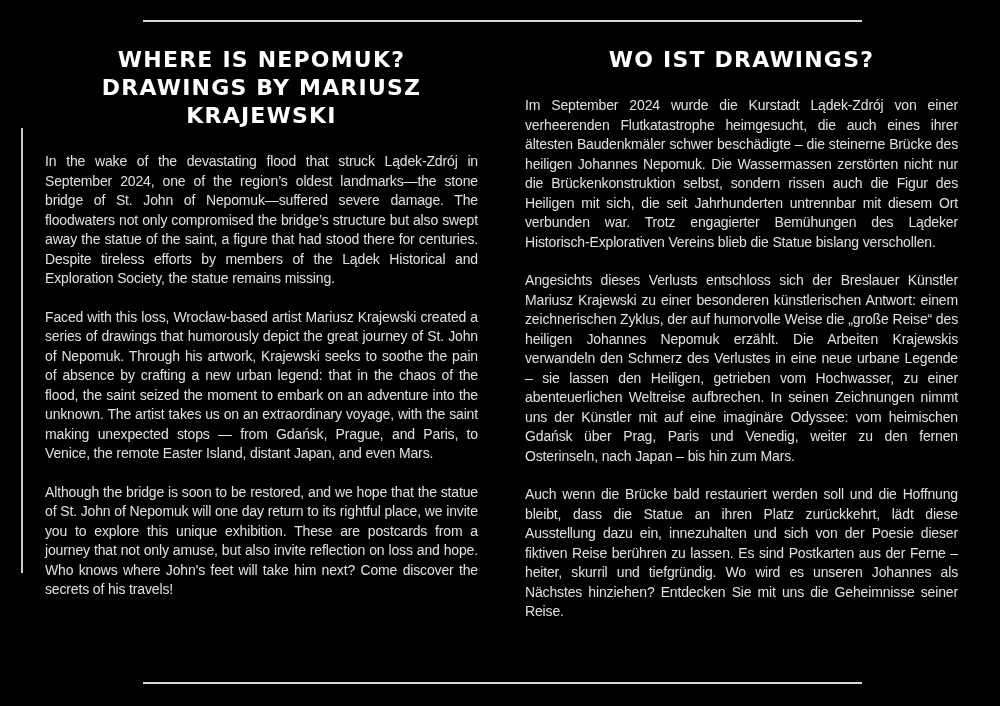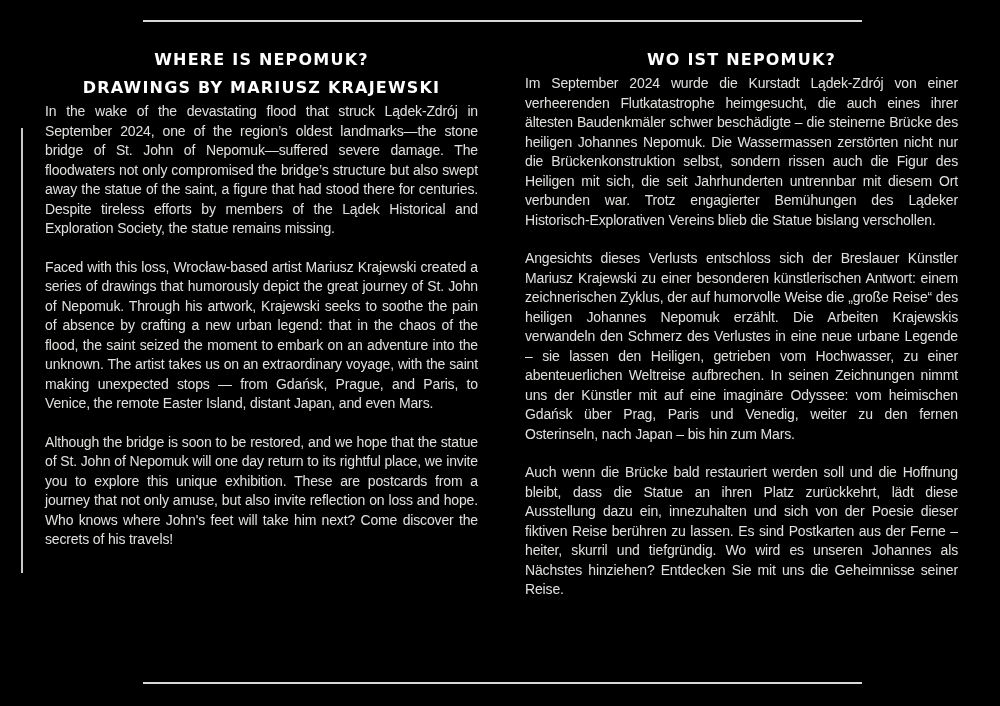--- a/index.html
+++ b/index.html
@@ -45,23 +45,24 @@
     top: 46px;
     width: 433px;
   }
   .col-en { left: 45px; }
   .col-de { left: 525px; }
   .col-title {
     text-align: center;
     color: #ffffff;
     font-family: "DejaVu Sans", sans-serif;
     font-weight: bold;
-    font-size: 16px;
+    font-size: 22px;
     line-height: 28px;
     letter-spacing: 1.2px;
+    margin-bottom: 22px;
   }
   .col-body p {
     margin: 0 0 19px 0;
     color: #e2e0dd;
     font-size: 14px;
     line-height: 19.5px;
     letter-spacing: -0.15px;
     text-align: justify;
   }
 </style>
@@ -81,21 +82,21 @@
     </div>
     <div class="col-body">
       <p>In the wake of the devastating flood that struck Lądek-Zdrój in September 2024, one of the region’s oldest landmarks—the stone bridge of St. John of Nepomuk—suffered severe damage. The floodwaters not only compromised the bridge’s structure but also swept away the statue of the saint, a figure that had stood there for centuries. Despite tireless efforts by members of the Lądek Historical and Exploration Society, the statue remains missing.</p>
       <p>Faced with this loss, Wrocław-based artist Mariusz Krajewski created a series of drawings that humorously depict the great journey of St. John of Nepomuk. Through his artwork, Krajewski seeks to soothe the pain of absence by crafting a new urban legend: that in the chaos of the flood, the saint seized the moment to embark on an adventure into the unknown. The artist takes us on an extraordinary voyage, with the saint making unexpected stops — from Gdańsk, Prague, and Paris, to Venice, the remote Easter Island, distant Japan, and even Mars.</p>
       <p>Although the bridge is soon to be restored, and we hope that the statue of St. John of Nepomuk will one day return to its rightful place, we invite you to explore this unique exhibition. These are postcards from a journey that not only amuse, but also invite reflection on loss and hope. Who knows where John's feet will take him next? Come discover the secrets of his travels!</p>
     </div>
   </div>
 
   <div class="column col-de">
     <div class="col-title">
-      <div>WO IST NEPOMUK?</div>
+      <div>WO IST DRAWINGS?</div>
     </div>
     <div class="col-body">
       <p>Im September 2024 wurde die Kurstadt Lądek-Zdrój von einer verheerenden Flutkatastrophe heimgesucht, die auch eines ihrer ältesten Baudenkmäler schwer beschädigte – die steinerne Brücke des heiligen Johannes Nepomuk. Die Wassermassen zerstörten nicht nur die Brückenkonstruktion selbst, sondern rissen auch die Figur des Heiligen mit sich, die seit Jahrhunderten untrennbar mit diesem Ort verbunden war. Trotz engagierter Bemühungen des Lądeker Historisch-Explorativen Vereins blieb die Statue bislang verschollen.</p>
       <p>Angesichts dieses Verlusts entschloss sich der Breslauer Künstler Mariusz Krajewski zu einer besonderen künstlerischen Antwort: einem zeichnerischen Zyklus, der auf humorvolle Weise die „große Reise“ des heiligen Johannes Nepomuk erzählt. Die Arbeiten Krajewskis verwandeln den Schmerz des Verlustes in eine neue urbane Legende – sie lassen den Heiligen, getrieben vom Hochwasser, zu einer abenteuerlichen Weltreise aufbrechen. In seinen Zeichnungen nimmt uns der Künstler mit auf eine imaginäre Odyssee: vom heimischen Gdańsk über Prag, Paris und Venedig, weiter zu den fernen Osterinseln, nach Japan – bis hin zum Mars.</p>
       <p>Auch wenn die Brücke bald restauriert werden soll und die Hoffnung bleibt, dass die Statue an ihren Platz zurückkehrt, lädt diese Ausstellung dazu ein, innezuhalten und sich von der Poesie dieser fiktiven Reise berühren zu lassen. Es sind Postkarten aus der Ferne – heiter, skurril und tiefgründig. Wo wird es unseren Johannes als Nächstes hinziehen? Entdecken Sie mit uns die Geheimnisse seiner Reise.</p>
     </div>
   </div>
 
   <div class="rule rule-bottom"></div>
 

